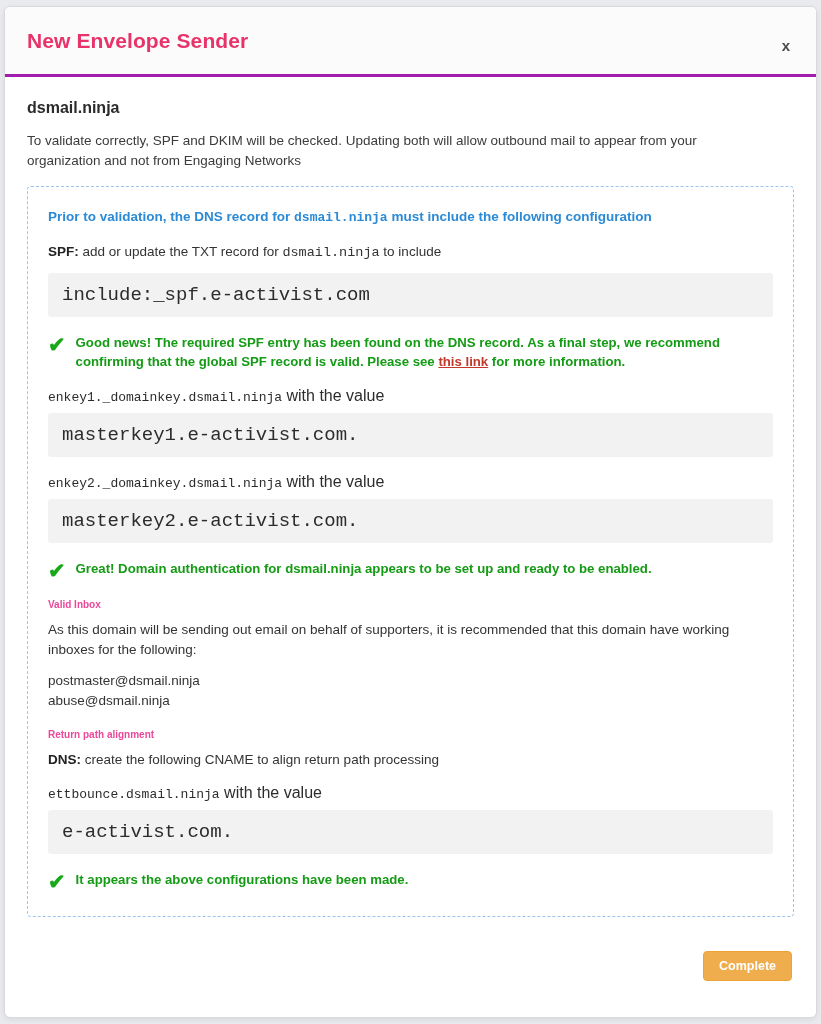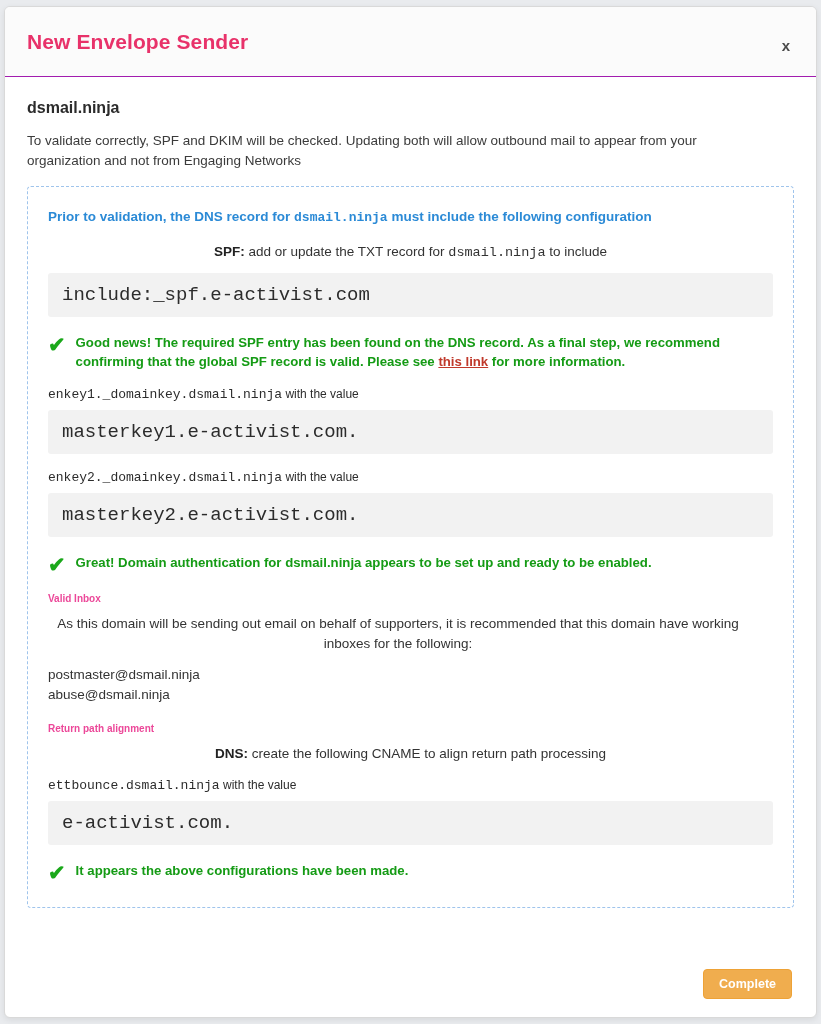--- a/index.html
+++ b/index.html
@@ -20,21 +20,21 @@
     height: 1012px;
     background: #ffffff;
     border: 1px solid #d9d9d9;
     border-radius: 6px;
     box-shadow: 0 2px 6px rgba(0,0,0,0.08);
     overflow: hidden;
   }
   .modal-header {
     height: 70px;
     background: #fbfbfb;
-    border-bottom: 1px solid #a21caf;
+    border-bottom: 3px solid #a21caf;
     display: flex;
     align-items: center;
     padding: 0 22px;
     position: relative;
   }
   .modal-title {
     color: #e8326a;
     font-size: 21px;
     font-weight: bold;
     letter-spacing: 0.1px;
@@ -83,41 +83,40 @@
   }
   .mono {
     font-family: "Liberation Mono", "DejaVu Sans Mono", monospace;
   }
   .blue-strong .mono { font-size: 13px; }
   .line {
     font-size: 13.5px;
     color: #333;
     line-height: 1.5;
     margin: 0 0 10px 0;
-    text-align: center;
   }
   .line b { color: #222; }
   .code-box {
     background: #f2f2f2;
     border-radius: 3px;
     padding: 11px 14px;
     font-family: "Liberation Mono", "DejaVu Sans Mono", monospace;
     font-size: 19px;
     color: #2c2c2c;
     margin: 4px 0 16px 0;
   }
   .mono-line {
     font-family: "Liberation Mono", "DejaVu Sans Mono", monospace;
     font-size: 13px;
     color: #2c2c2c;
     margin: 0 0 8px 0;
   }
   .mono-line .plain {
     font-family: "Liberation Sans", sans-serif;
-    font-size: 12px;
+    font-size: 16px;
     text-align: right;
   }
   .status {
     display: flex;
     align-items: flex-start;
     gap: 10px;
     margin: 12px 0 16px 0;
   }
   .check {
     color: #1aa81a;
@@ -155,21 +154,21 @@
     line-height: 1.5;
     margin: 0;
   }
   .footer {
     position: absolute;
     bottom: 0;
     left: 0;
     right: 0;
     height: 66px;
     display: flex;
-    align-items: center;
+    align-items: flex-start;
     justify-content: flex-end;
     padding-right: 24px;
   }
   .complete-btn {
     background: #f0ad4e;
     border: 1px solid #eea236;
     border-radius: 4px;
     color: #ffffff;
     font-size: 12.5px;
     font-weight: bold;

